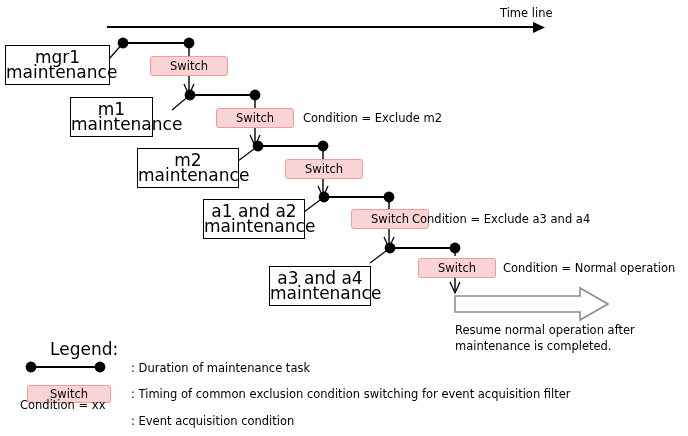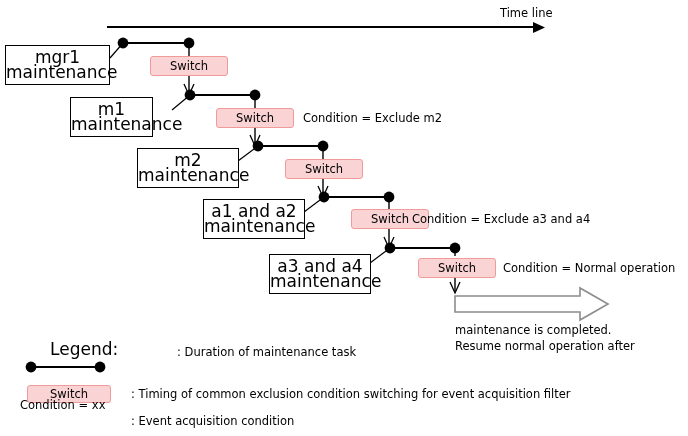--- a/index.html
+++ b/index.html
@@ -190,37 +190,37 @@
 
   <div class="task-box" style="left:203px; top:199px; width:102px; height:40px;">
     <span>a1 and a2</span>
     <span>maintenance</span>
   </div>
   <div class="pill" style="left:351px; top:209px; width:78px; height:20px;">
     <span>Switch</span>
   </div>
   <div class="cond-text" style="left:412px; top:212px;">Condition = Exclude a3 and a4</div>
 
-  <div class="task-box" style="left:269px; top:254px; width:102px; height:40px;">
+  <div class="task-box" style="left:269px; top:266px; width:102px; height:40px;">
     <span>a3 and a4</span>
     <span>maintenance</span>
   </div>
   <div class="pill" style="left:418px; top:258px; width:78px; height:20px;">
     <span>Switch</span>
   </div>
   <div class="cond-text" style="left:503px; top:261px;">Condition = Normal operation</div>
 
   <div class="resume-text" style="left:455px; top:322px;">
+    <div>Resume normal operation after</div>
     <div>maintenance is completed.</div>
-    <div>Resume normal operation after</div>
   </div>
 
   <div class="legend-title" style="left:14px; top:339px;">Legend:</div>
 
-  <div class="legend-text" style="left:131px; top:345px;margin-left:46px;">: Duration of maintenance task</div>
+  <div class="legend-text" style="left:131px; top:361px;">: Duration of maintenance task</div>
 
   <div class="pill" style="left:27px; top:385px; width:84px; height:18px;">
     <span>Switch</span>
   </div>
   <div class="legend-text" style="left:131px; top:387px;">: Timing of common exclusion condition switching for event acquisition filter</div>
 
   <div class="legend-text" style="left:20px; top:398px;text-align:right;">Condition = xx</div>
   <div class="legend-text" style="left:131px; top:414px;">: Event acquisition condition</div>
 
 </div>

